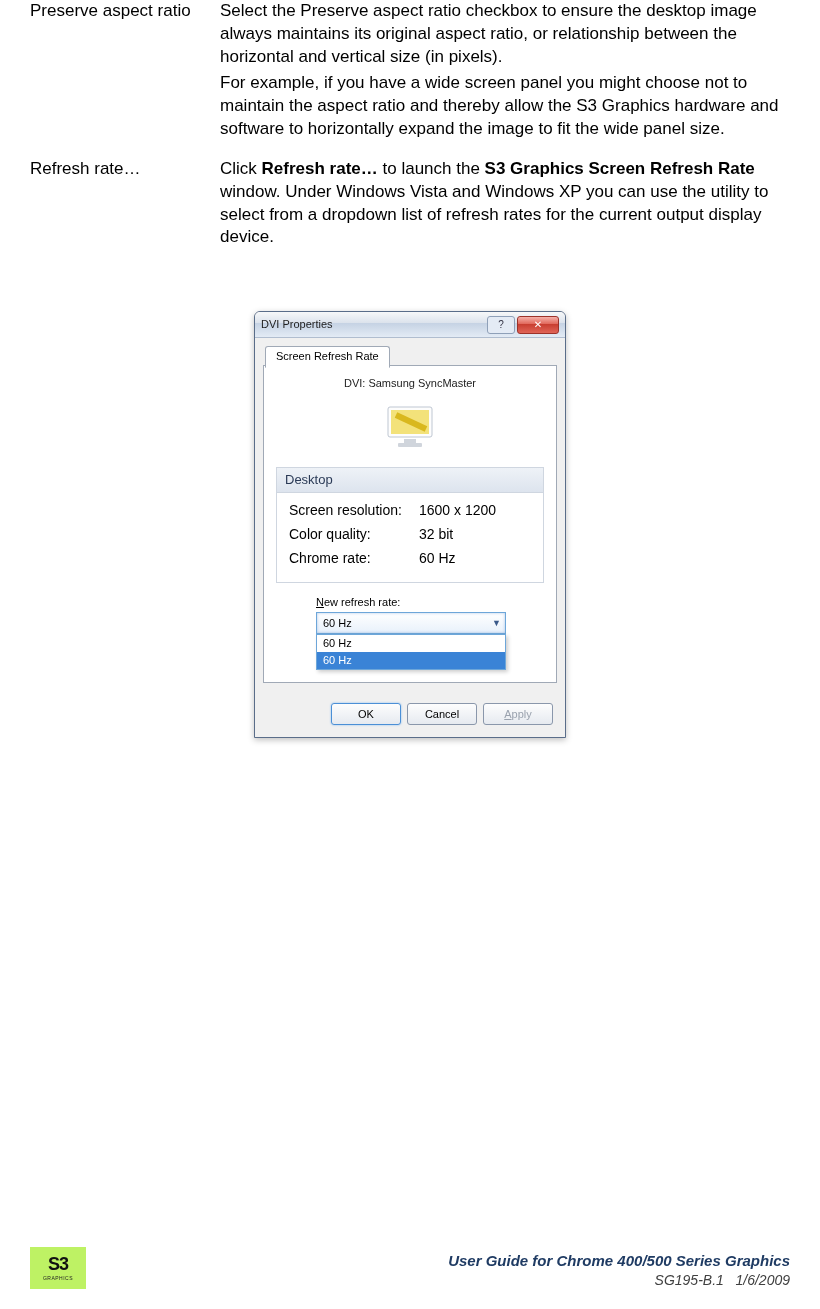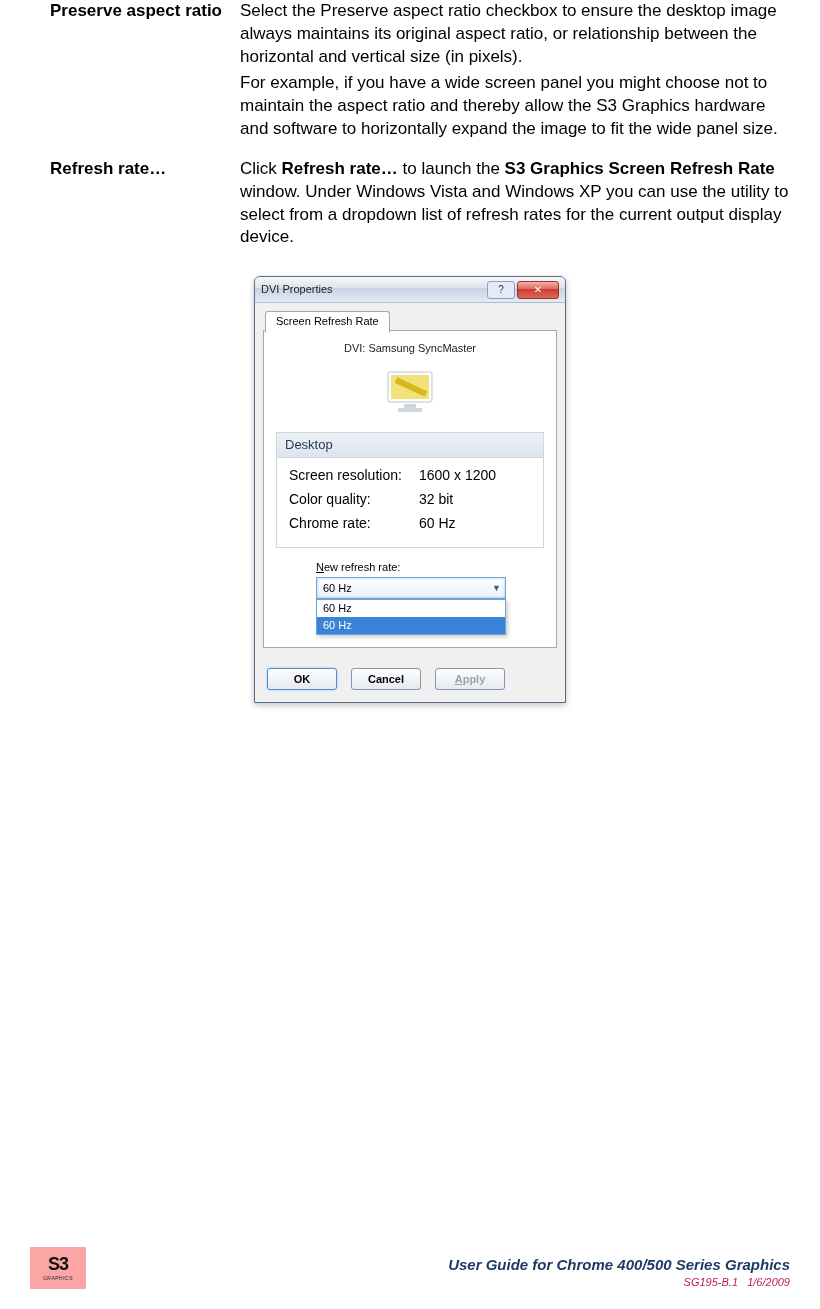--- a/index.html
+++ b/index.html
@@ -14,25 +14,24 @@
     line-height: 1.35;
   }
   .content {
     padding: 0 30px 0 30px;
   }
   .def-row {
     display: flex;
     margin-bottom: 14px;
   }
   .def-term {
-    font-weight: bold;
+    font-weight: normal;
     width: 190px;
     flex-shrink: 0;
     padding-right: 10px;
-    margin-left: 20px;
   }
   .def-desc {
     flex: 1;
   }
   .def-desc p { margin-bottom: 3px; }
   .bold { font-weight: bold; }
   
   
   .dialog-container {
     display: flex;
@@ -41,20 +40,21 @@
   }
   .dialog {
     width: 312px;
     border: 1px solid #5a6d89;
     border-radius: 6px 6px 0 0;
     background: #f0f0f0;
     font-family: "Segoe UI", Tahoma, sans-serif;
     font-size: 11px;
     box-shadow: 0 2px 6px rgba(0,0,0,0.25);
     overflow: hidden;
+    margin-top: 35px;
   }
   .titlebar {
     display: flex;
     align-items: center;
     justify-content: space-between;
     background: linear-gradient(to bottom,#f7f8f9 0%,#dbe2ec 45%,#c6d3e4 46%,#e3ebf5 100%);
     padding: 3px 6px;
     height: 26px;
     border-bottom: 1px solid #b0bdcf;
   }
@@ -132,24 +132,23 @@
     width:190px;
     border:1px solid #6da6d9;
     background:#fff;
     box-shadow: 2px 2px 4px rgba(0,0,0,0.2);
     font-size:11px;
     z-index:5;
   }
   .combo-opt { padding:1px 6px; }
   .combo-opt.sel { background:#3a83d6; color:#fff; }
   .dialog-footer {
-    display:flex; gap:14px;
+    display:flex; justify-content:flex-end; gap:6px;
     padding:10px 12px 12px;
     background:#f0f0f0;
-    font-weight:bold;
   }
   .dlg-btn {
     min-width:70px; height:22px;
     border:1px solid #8a97ab;
     border-radius:3px;
     background:linear-gradient(to bottom,#fdfdfd,#e6eaf0);
     font-size:11px;
     display:flex; align-items:center; justify-content:center;
   }
   .dlg-btn.disabled { color:#9aa2ae; }
@@ -160,34 +159,34 @@
     position:absolute;
     bottom:20px;
     left:0; right:0;
     display:flex;
     align-items:flex-end;
     justify-content:space-between;
     padding: 0 30px;
   }
   .logo {
     width:56px; height:42px;
-    background:#fca5a5;
+    background:#bef264;
     display:flex; flex-direction:column; align-items:center; justify-content:center;
     font-family: Arial Black, Arial, sans-serif;
     color:#111;
   }
   .logo .s3 { font-size:18px; font-weight:900; letter-spacing:-1px; line-height:1; }
   .logo .sub { font-size:5px; letter-spacing:0.5px; color:#222; margin-top:2px; }
   .footer-text {
     text-align:right;
     font-style:italic;
     line-height:1.3;
   }
   .footer-text .l1 { font-weight:bold; font-size:15px; color:#1f3b63; }
-  .footer-text .l2 { font-size:11px; color:#be185d; }
+  .footer-text .l2 { font-size:14px; color:#404040; }
   .footer-text .l3 { font-size:13px; color:#1f3b63; }
   .footer-text .pn { font-weight:bold; font-style:italic; }
 </style>
 </head>
 <body>
 
 <div class="content">
 
   <div class="def-row">
     <div class="def-term">Preserve aspect ratio</div>

